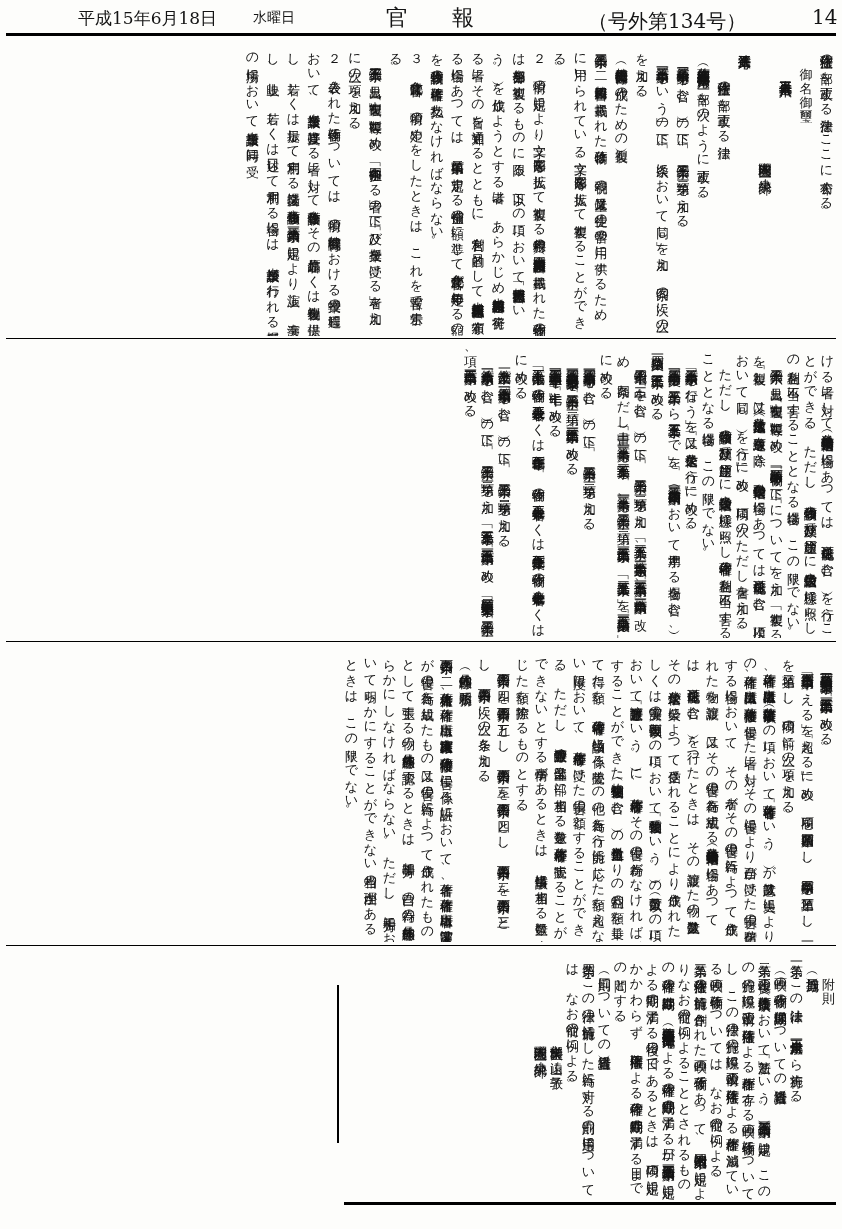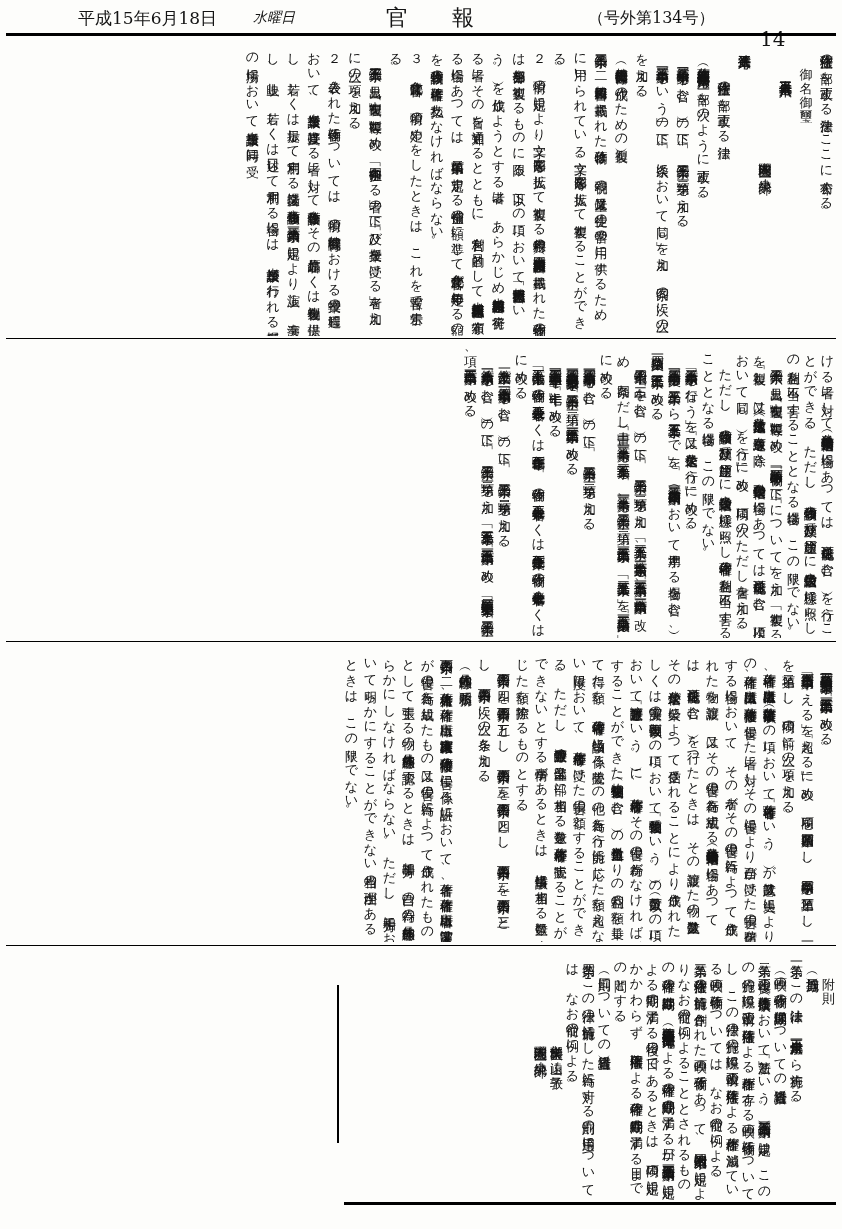--- a/index.html
+++ b/index.html
@@ -5,24 +5,24 @@
   html,body{margin:0;padding:0;}
   body{
     width:842px;height:1229px;position:relative;overflow:hidden;
     background:#fdfdfb;color:#141414;
     font-family:"DejaVu Serif","Liberation Serif",serif;
   }
   
   #header{position:absolute;top:0;left:0;width:756px;height:33px;}
   .h-item{position:absolute;white-space:nowrap;}
   #h-date{left:78px;top:7px;font-size:17px;}
-  #h-weekday{left:253px;top:9px;font-size:14px;font-style:italic;}
+  #h-weekday{left:253px;top:9px;font-size:14px;}
   #h-title{left:386px;top:3px;font-size:22px;font-weight:normal;letter-spacing:44px;}
-  #h-issue{left:588px;top:8px;font-size:16px;}
-  #h-page{left:760px;top:5px;font-size:20px;margin-top:22px;}
+  #h-issue{left:588px;top:8px;font-size:20px;}
+  #h-page{left:812px;top:5px;font-size:20px;}
   
   .hrule{position:absolute;background:#000;}
   #header-rule{left:6px;top:33px;width:830px;height:3px;}
   #rule-1{left:6px;top:338px;width:830px;height:1px;}
   #rule-2{left:6px;top:641px;width:830px;height:1px;}
   #rule-3{left:6px;top:945px;width:830px;height:1px;}
   #bottom-rule{left:344px;top:1202px;width:492px;height:3px;}
   #end-mark{position:absolute;left:337px;top:985px;width:2px;height:158px;background:#000;}
   
   .band{

